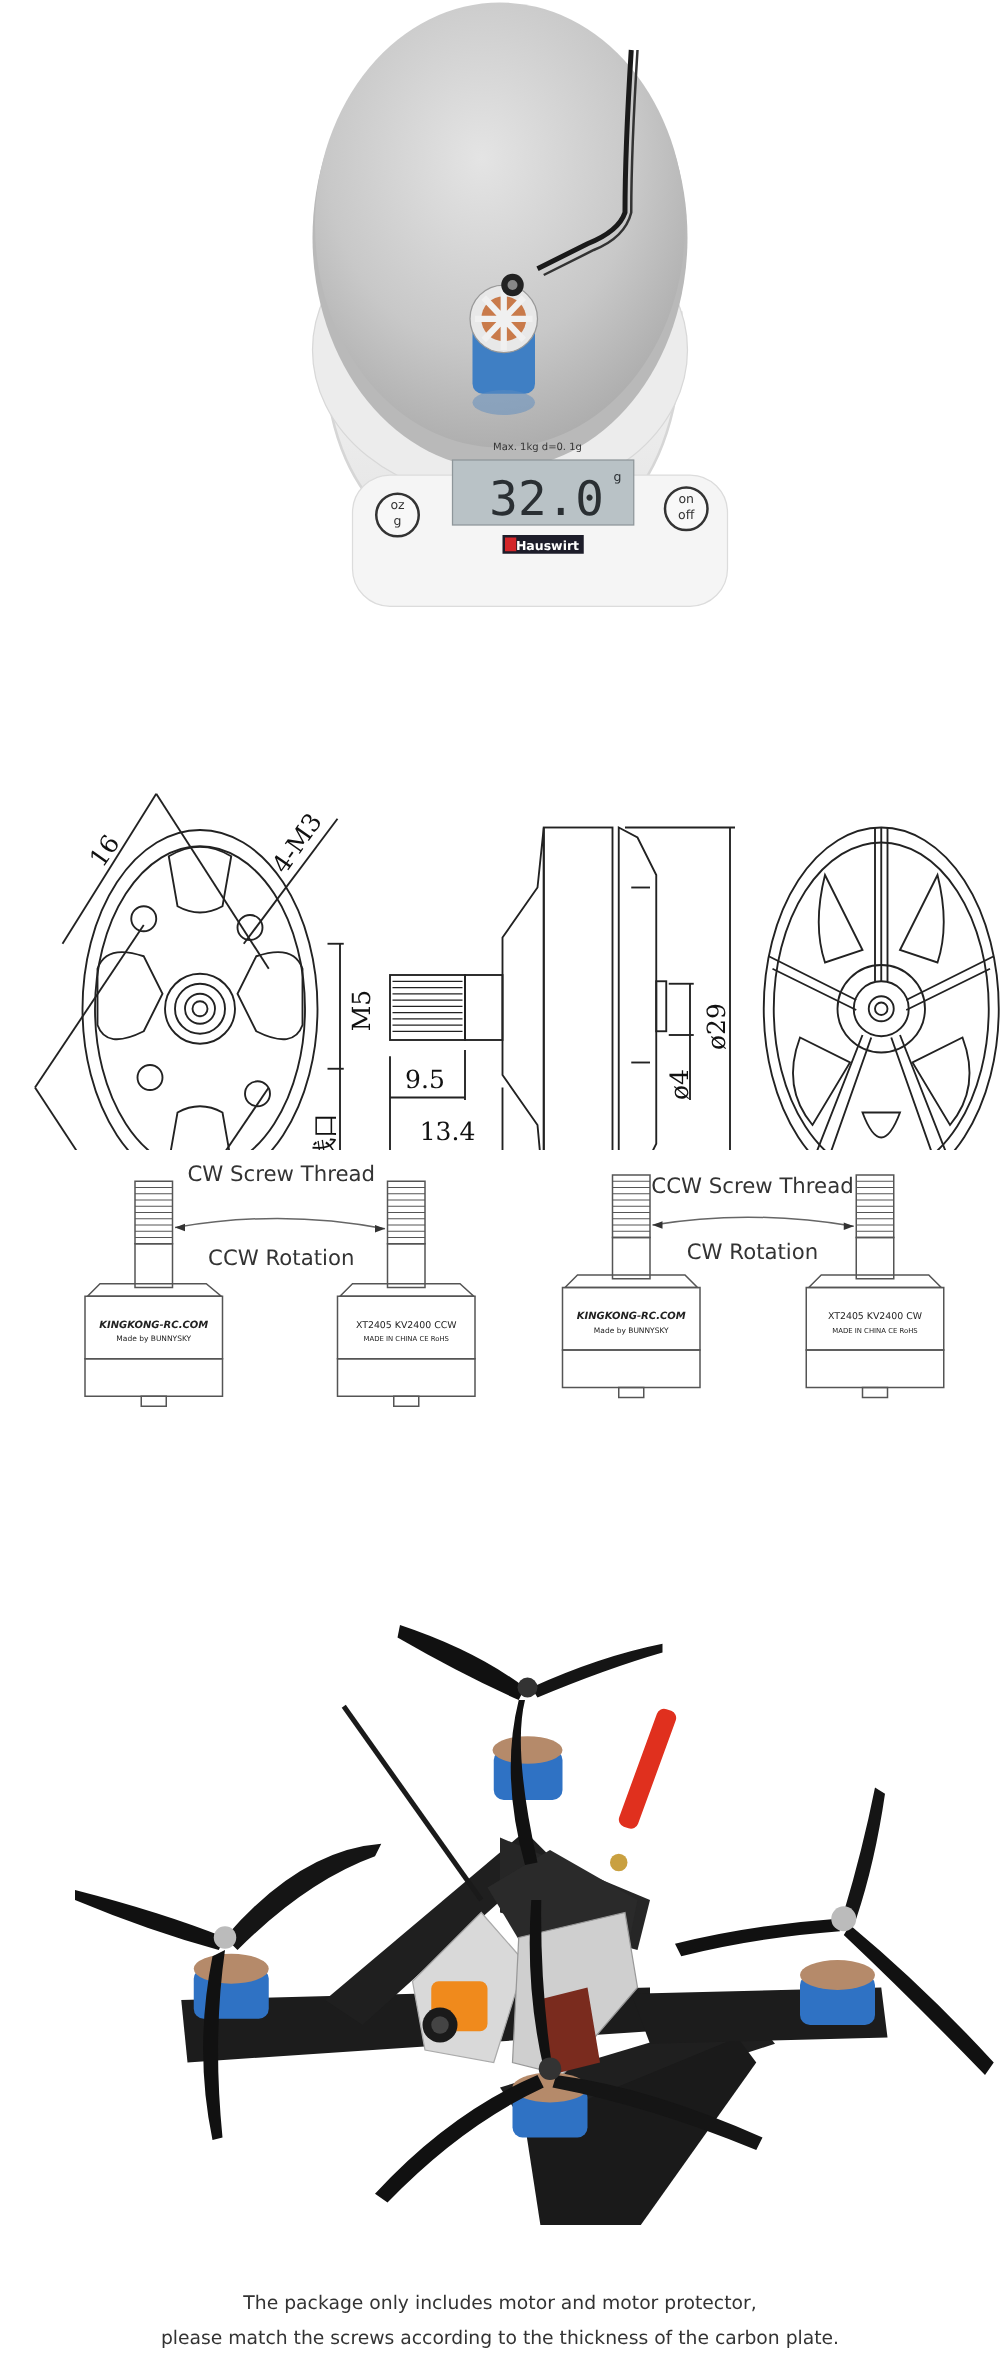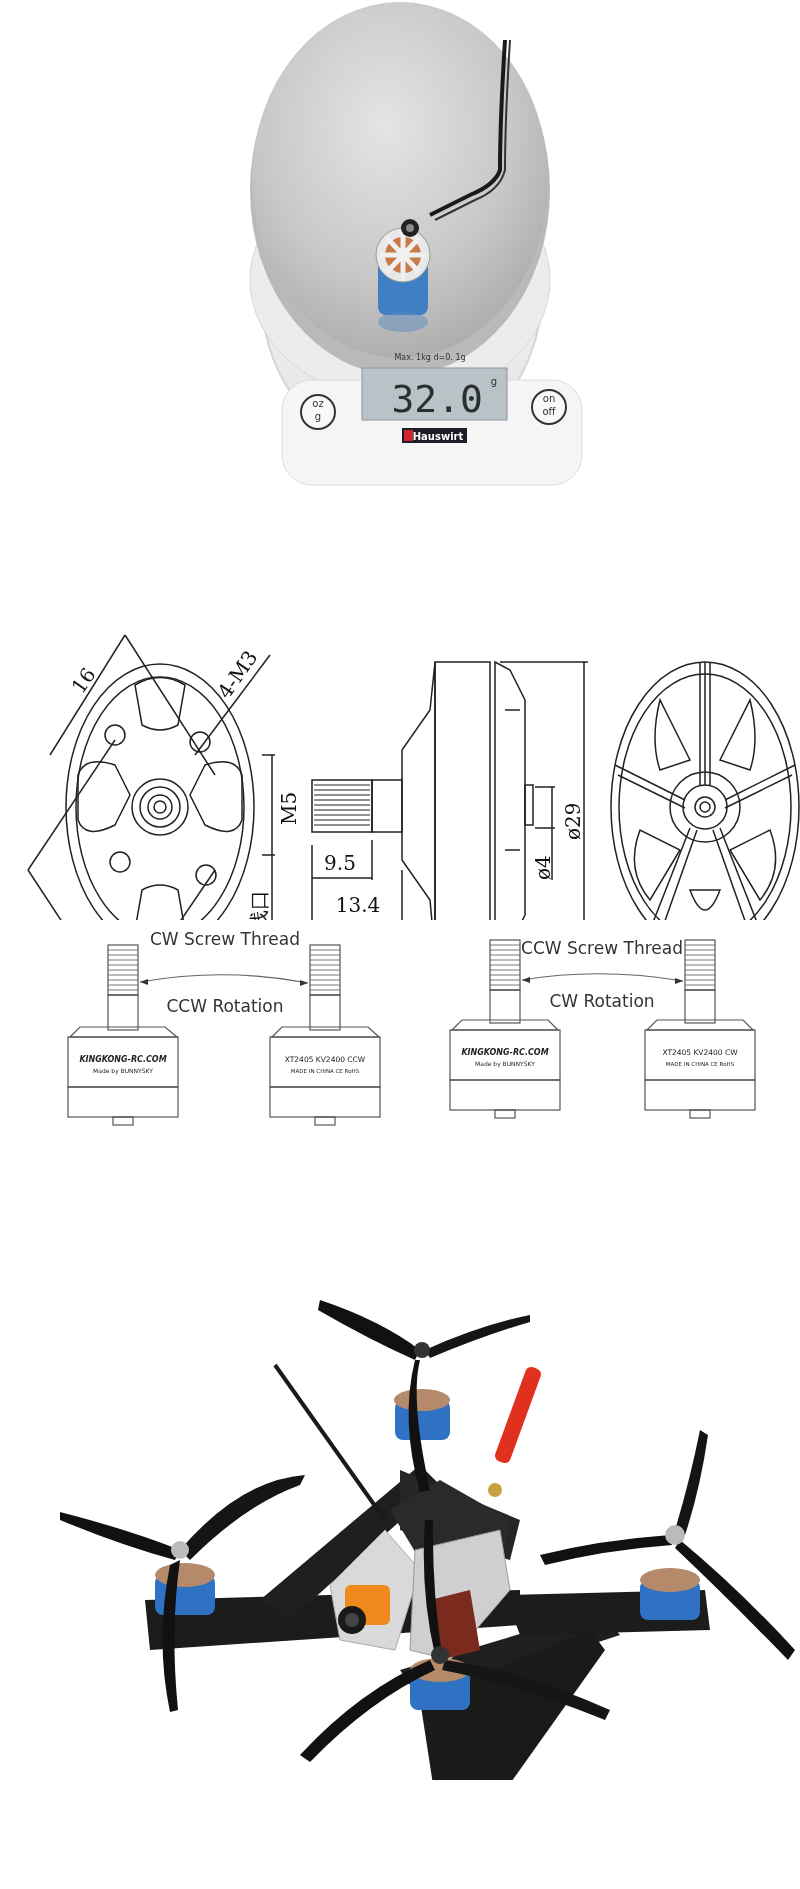--- a/index.html
+++ b/index.html
@@ -334,13 +334,15 @@
       <ellipse cx="440" cy="440" rx="30" ry="12" fill="#b58a6a"></ellipse>
       <path d="M300 525 Q360 460 430 430 L435 440 Q370 470 310 532 Z" fill="#111"></path>
       <path d="M445 430 Q520 440 610 480 L605 490 Q520 455 442 440 Z" fill="#151515"></path>
       <path d="M435 425 Q420 360 425 290 L433 290 Q432 360 442 425 Z" fill="#111"></path>
       <circle cx="440" cy="425" r="9" fill="#333"></circle>
     </g>
   </svg>
 </div>
 
 <div class="caption" style="top:1828px;">
+  <div>The package only includes motor and motor protector,</div>
+  <div>please match the screws according to the thickness of the carbon plate.</div>
 </div>
 
 </body></html>

